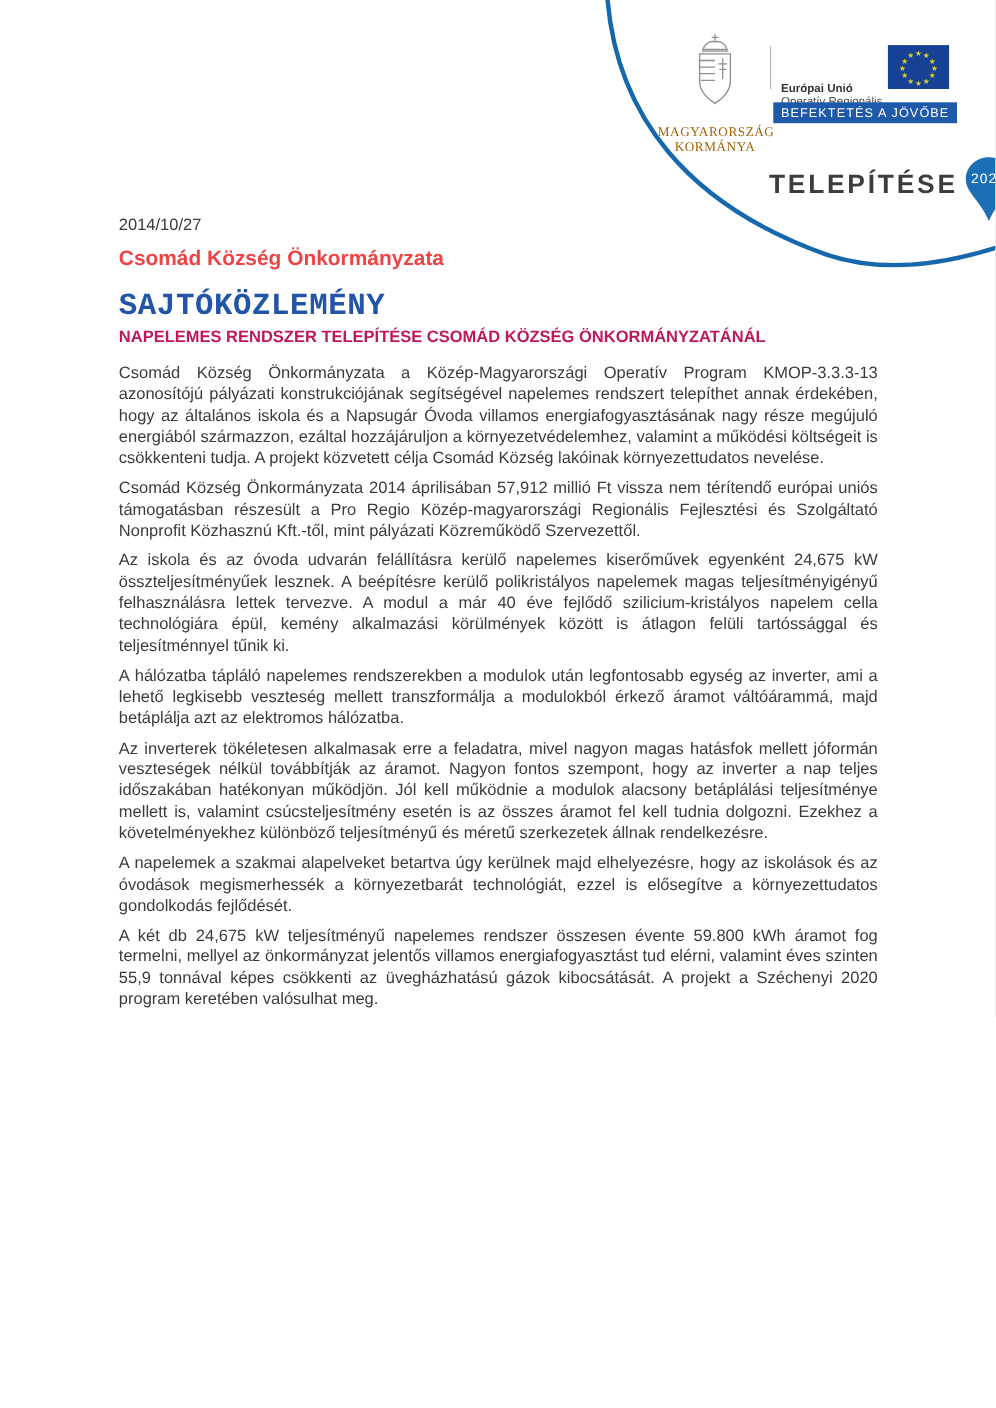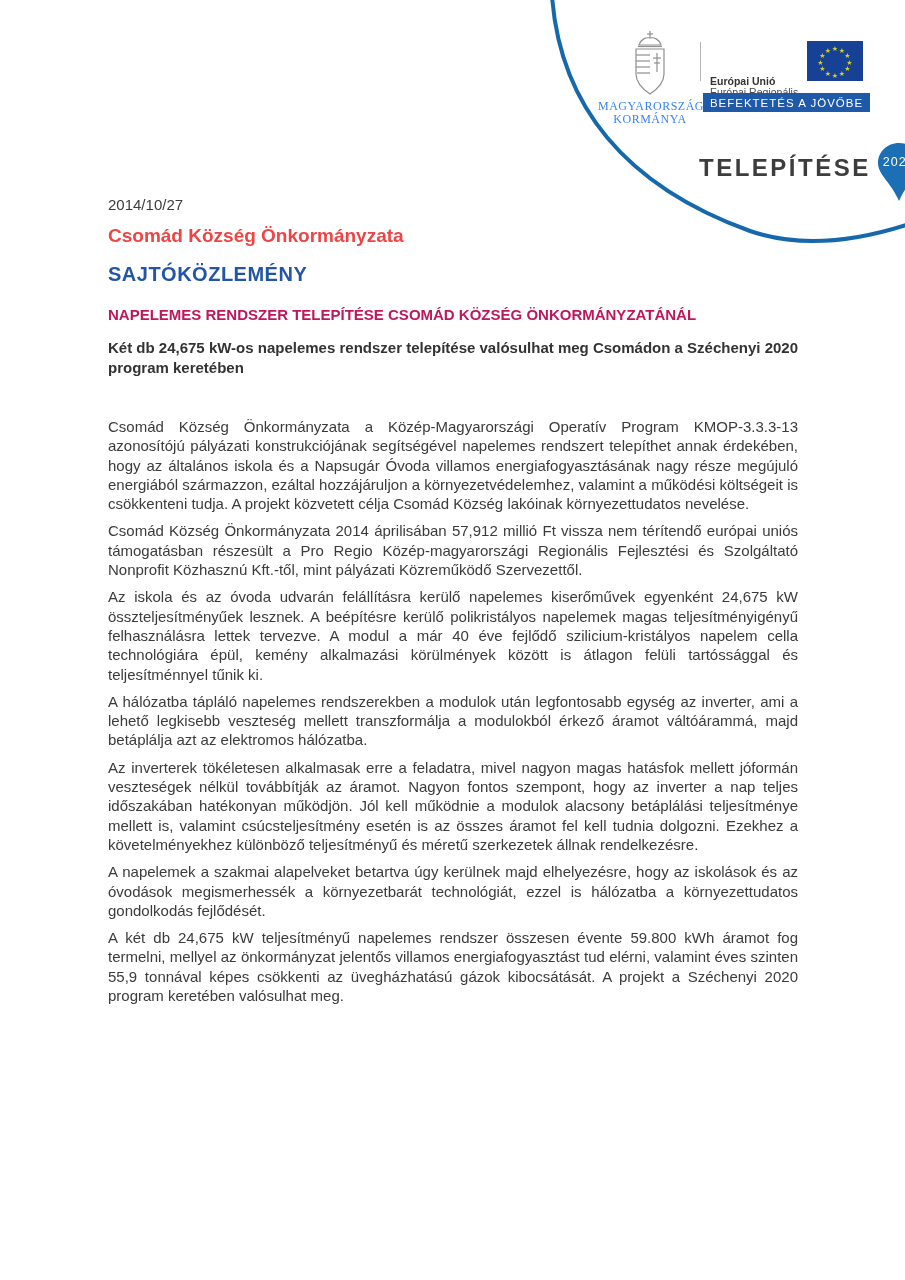--- a/index.html
+++ b/index.html
@@ -9,24 +9,24 @@
     background:#ffffff;
     overflow:hidden;
     font-family:"Liberation Sans","DejaVu Sans",sans-serif;
     color:#3b3b3b;
   }
   
   .curve-svg{position:absolute;left:0;top:0;width:905px;height:260px;pointer-events:none;}
   .gov-logo{position:absolute;left:598px;top:30px;width:104px;text-align:center;}
   .gov-logo svg{display:block;margin:0 auto;}
   .gov-name{
-    margin-top:4px;
+    margin-top:18px;
     font-family:"Liberation Serif","DejaVu Serif",serif;
     font-size:12px;line-height:13px;letter-spacing:0.5px;
-    color:#3b82f6;
+    color:#a16207;
   }
   .logo-divider{position:absolute;left:700px;top:42px;width:1px;height:39px;background:#b5b5b5;}
   .eu-text{position:absolute;left:710px;top:44px;font-size:10.5px;line-height:10.5px;color:#4a4a4a;}
   .eu-text .b{font-weight:bold;color:#333;margin-top:32px;}
   .eu-flag{position:absolute;left:807px;top:41px;width:56px;height:40px;}
   .invest-banner{
     position:absolute;left:703px;top:93px;width:167px;height:19px;
     display:flex;align-items:center;justify-content:center;
     color:#fff;font-size:11.5px;font-weight:normal;letter-spacing:1px;white-space:nowrap;
   }
@@ -38,21 +38,21 @@
   .pin-wrap{position:relative;width:48px;height:62px;margin-left:5px;top:-8px;}
   .pin-wrap svg{display:block;}
   .pin-year{
     position:absolute;left:0;top:13px;width:46px;text-align:center;
     color:#ffffff;font-size:12.5px;letter-spacing:1px;font-weight:normal;
   }
   
   .content{position:absolute;left:108px;top:196px;width:690px;}
   .date{font-size:15px;margin:0 0 12px;}
   .org{font-size:19px;font-weight:bold;margin:0 0 16px;color:#ef4444;}
-  .title{font-size:20px;font-weight:bold;letter-spacing:0.5px;margin:0 0 20px;}
+  .title{font-size:28px;font-weight:bold;letter-spacing:0.5px;margin:0 0 4px;font-family:Liberation Mono, monospace;}
   .subtitle{font-size:15px;font-weight:bold;color:#be185d;margin:0 0 15px;}
   .lead{font-size:15px;font-weight:bold;line-height:19.5px;text-align:justify;color:#333;margin:0 0 40px;}
   p.bodyp{font-size:15px;line-height:19.3px;text-align:justify;margin:0 0 8px;}
 </style>
 </head>
 <body>
 
 <div class="page">
 
   <svg class="curve-svg" viewBox="0 0 905 260">
@@ -79,21 +79,21 @@
     <div class="gov-name">
       <div>MAGYARORSZÁG</div>
       <div>KORMÁNYA</div>
     </div>
   </div>
 
   <div class="logo-divider"></div>
 
   <div class="eu-text">
     <div class="b">Európai Unió</div>
-    <div>Európai Regionális</div>
+    <div>Operatív Regionális</div>
     <div>Fejlesztési Regio</div>
   </div>
 
   <svg class="eu-flag" viewBox="0 0 56 40">
     <rect x="0" y="0" width="56" height="40" fill="#164194"></rect>
     <g fill="#D6CF2C" font-size="7" text-anchor="middle" font-family="'DejaVu Sans',sans-serif">
       <text x="28" y="10">★</text>
       <text x="35" y="11.8">★</text>
       <text x="40.5" y="17">★</text>
       <text x="42.5" y="23.5">★</text>
@@ -119,24 +119,23 @@
       </svg>
       <div class="pin-year">2020</div>
     </div>
   </div>
 
   <div class="content">
     <p class="date">2014/10/27</p>
     <p class="org">Csomád Község Önkormányzata</p>
     <h1 class="title" style="color:#2255A5;">SAJTÓKÖZLEMÉNY</h1>
     <h2 class="subtitle">NAPELEMES RENDSZER TELEPÍTÉSE CSOMÁD KÖZSÉG ÖNKORMÁNYZATÁNÁL</h2>
-    <p class="lead">Két db 24,675 kW-os napelemes rendszer telepítése valósulhat meg Csomádon a Széchenyi 2020 program keretében</p>
 
     <p class="bodyp">Csomád Község Önkormányzata a Közép-Magyarországi Operatív Program KMOP-3.3.3-13 azonosítójú pályázati konstrukciójának segítségével napelemes rendszert telepíthet annak érdekében, hogy az általános iskola és a Napsugár Óvoda villamos energiafogyasztásának nagy része megújuló energiából származzon, ezáltal hozzájáruljon a környezetvédelemhez, valamint a működési költségeit is csökkenteni tudja. A projekt közvetett célja Csomád Község lakóinak környezettudatos nevelése.</p>
     <p class="bodyp">Csomád Község Önkormányzata 2014 áprilisában 57,912 millió Ft vissza nem térítendő európai uniós támogatásban részesült a Pro Regio Közép-magyarországi Regionális Fejlesztési és Szolgáltató Nonprofit Közhasznú Kft.-től, mint pályázati Közreműködő Szervezettől.</p>
     <p class="bodyp">Az iskola és az óvoda udvarán felállításra kerülő napelemes kiserőművek egyenként 24,675 kW összteljesítményűek lesznek. A beépítésre kerülő polikristályos napelemek magas teljesítményigényű felhasználásra lettek tervezve. A modul a már 40 éve fejlődő szilicium-kristályos napelem cella technológiára épül, kemény alkalmazási körülmények között is átlagon felüli tartóssággal és teljesítménnyel tűnik ki.</p>
     <p class="bodyp">A hálózatba tápláló napelemes rendszerekben a modulok után legfontosabb egység az inverter, ami a lehető legkisebb veszteség mellett transzformálja a modulokból érkező áramot váltóárammá, majd betáplálja azt az elektromos hálózatba.</p>
     <p class="bodyp">Az inverterek tökéletesen alkalmasak erre a feladatra, mivel nagyon magas hatásfok mellett jóformán veszteségek nélkül továbbítják az áramot. Nagyon fontos szempont, hogy az inverter a nap teljes időszakában hatékonyan működjön. Jól kell működnie a modulok alacsony betáplálási teljesítménye mellett is, valamint csúcsteljesítmény esetén is az összes áramot fel kell tudnia dolgozni. Ezekhez a követelményekhez különböző teljesítményű és méretű szerkezetek állnak rendelkezésre.</p>
-    <p class="bodyp">A napelemek a szakmai alapelveket betartva úgy kerülnek majd elhelyezésre, hogy az iskolások és az óvodások megismerhessék a környezetbarát technológiát, ezzel is hálózatba a környezettudatos gondolkodás fejlődését.</p>
+    <p class="bodyp">A napelemek a szakmai alapelveket betartva úgy kerülnek majd elhelyezésre, hogy az iskolások és az óvodások megismerhessék a környezetbarát technológiát, ezzel is elősegítve a környezettudatos gondolkodás fejlődését.</p>
     <p class="bodyp">A két db 24,675 kW teljesítményű napelemes rendszer összesen évente 59.800 kWh áramot fog termelni, mellyel az önkormányzat jelentős villamos energiafogyasztást tud elérni, valamint éves szinten 55,9 tonnával képes csökkenti az üvegházhatású gázok kibocsátását. A projekt a Széchenyi 2020 program keretében valósulhat meg.</p>
   </div>
 
 </div>
 
 </body></html>

